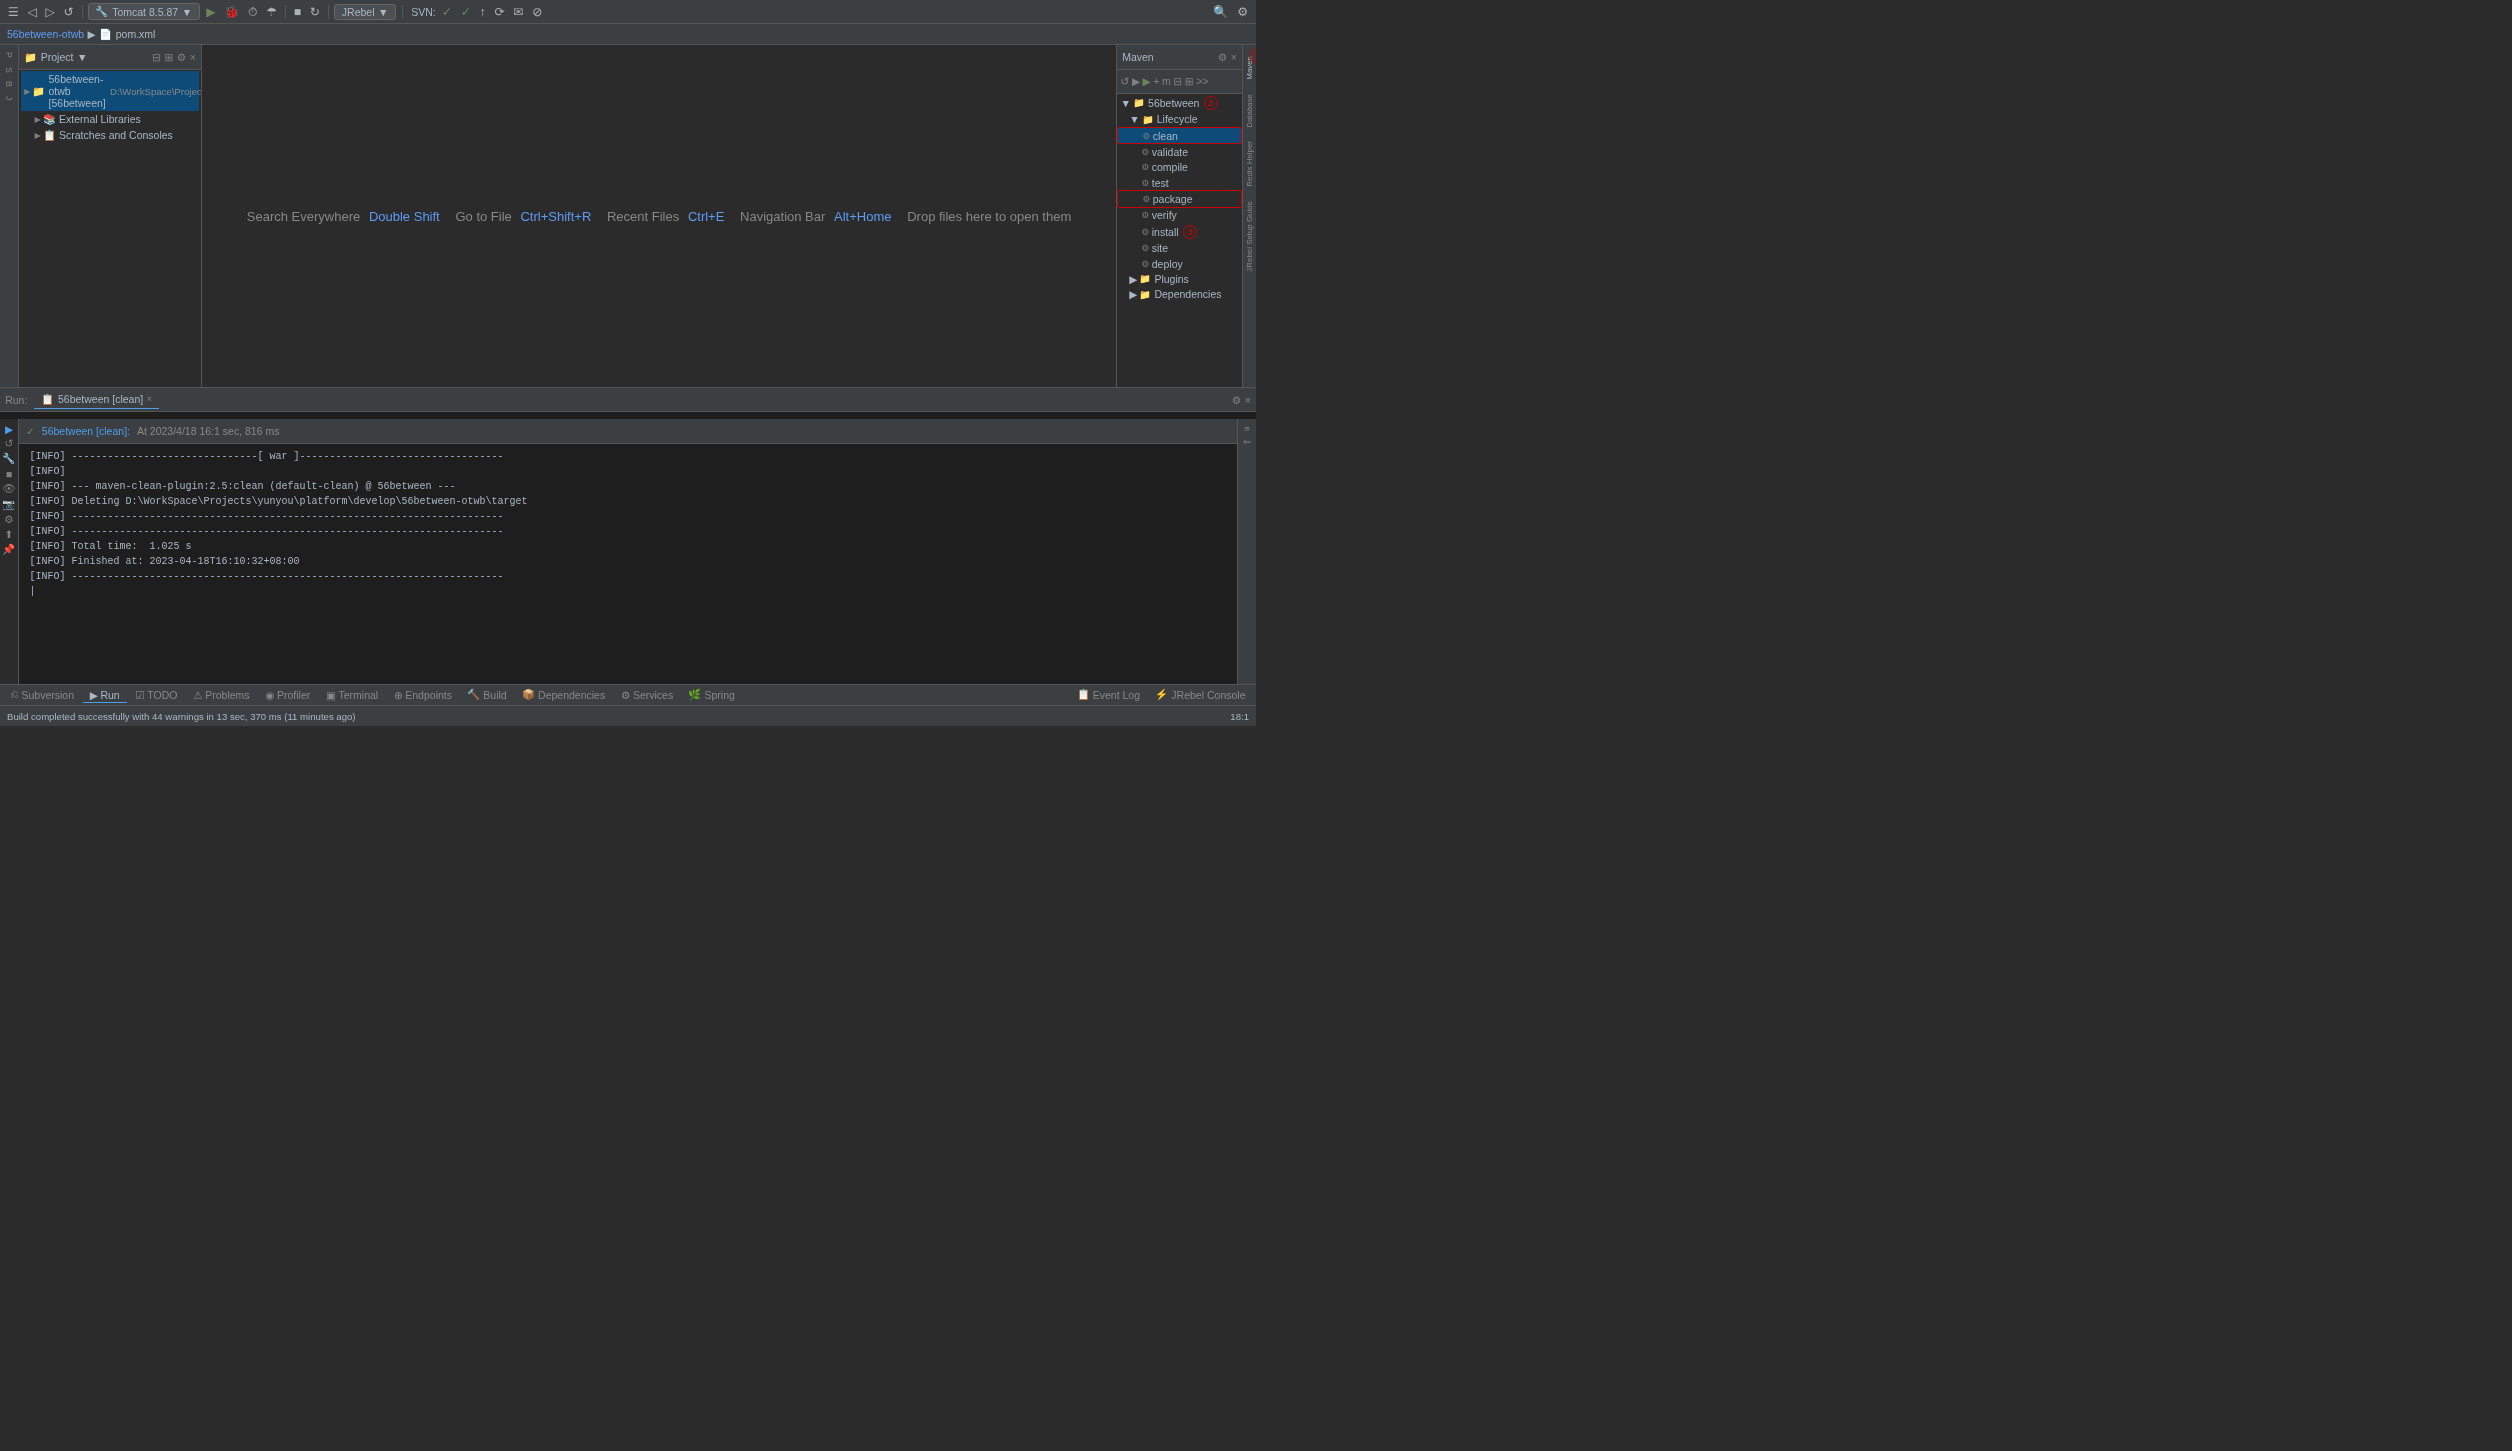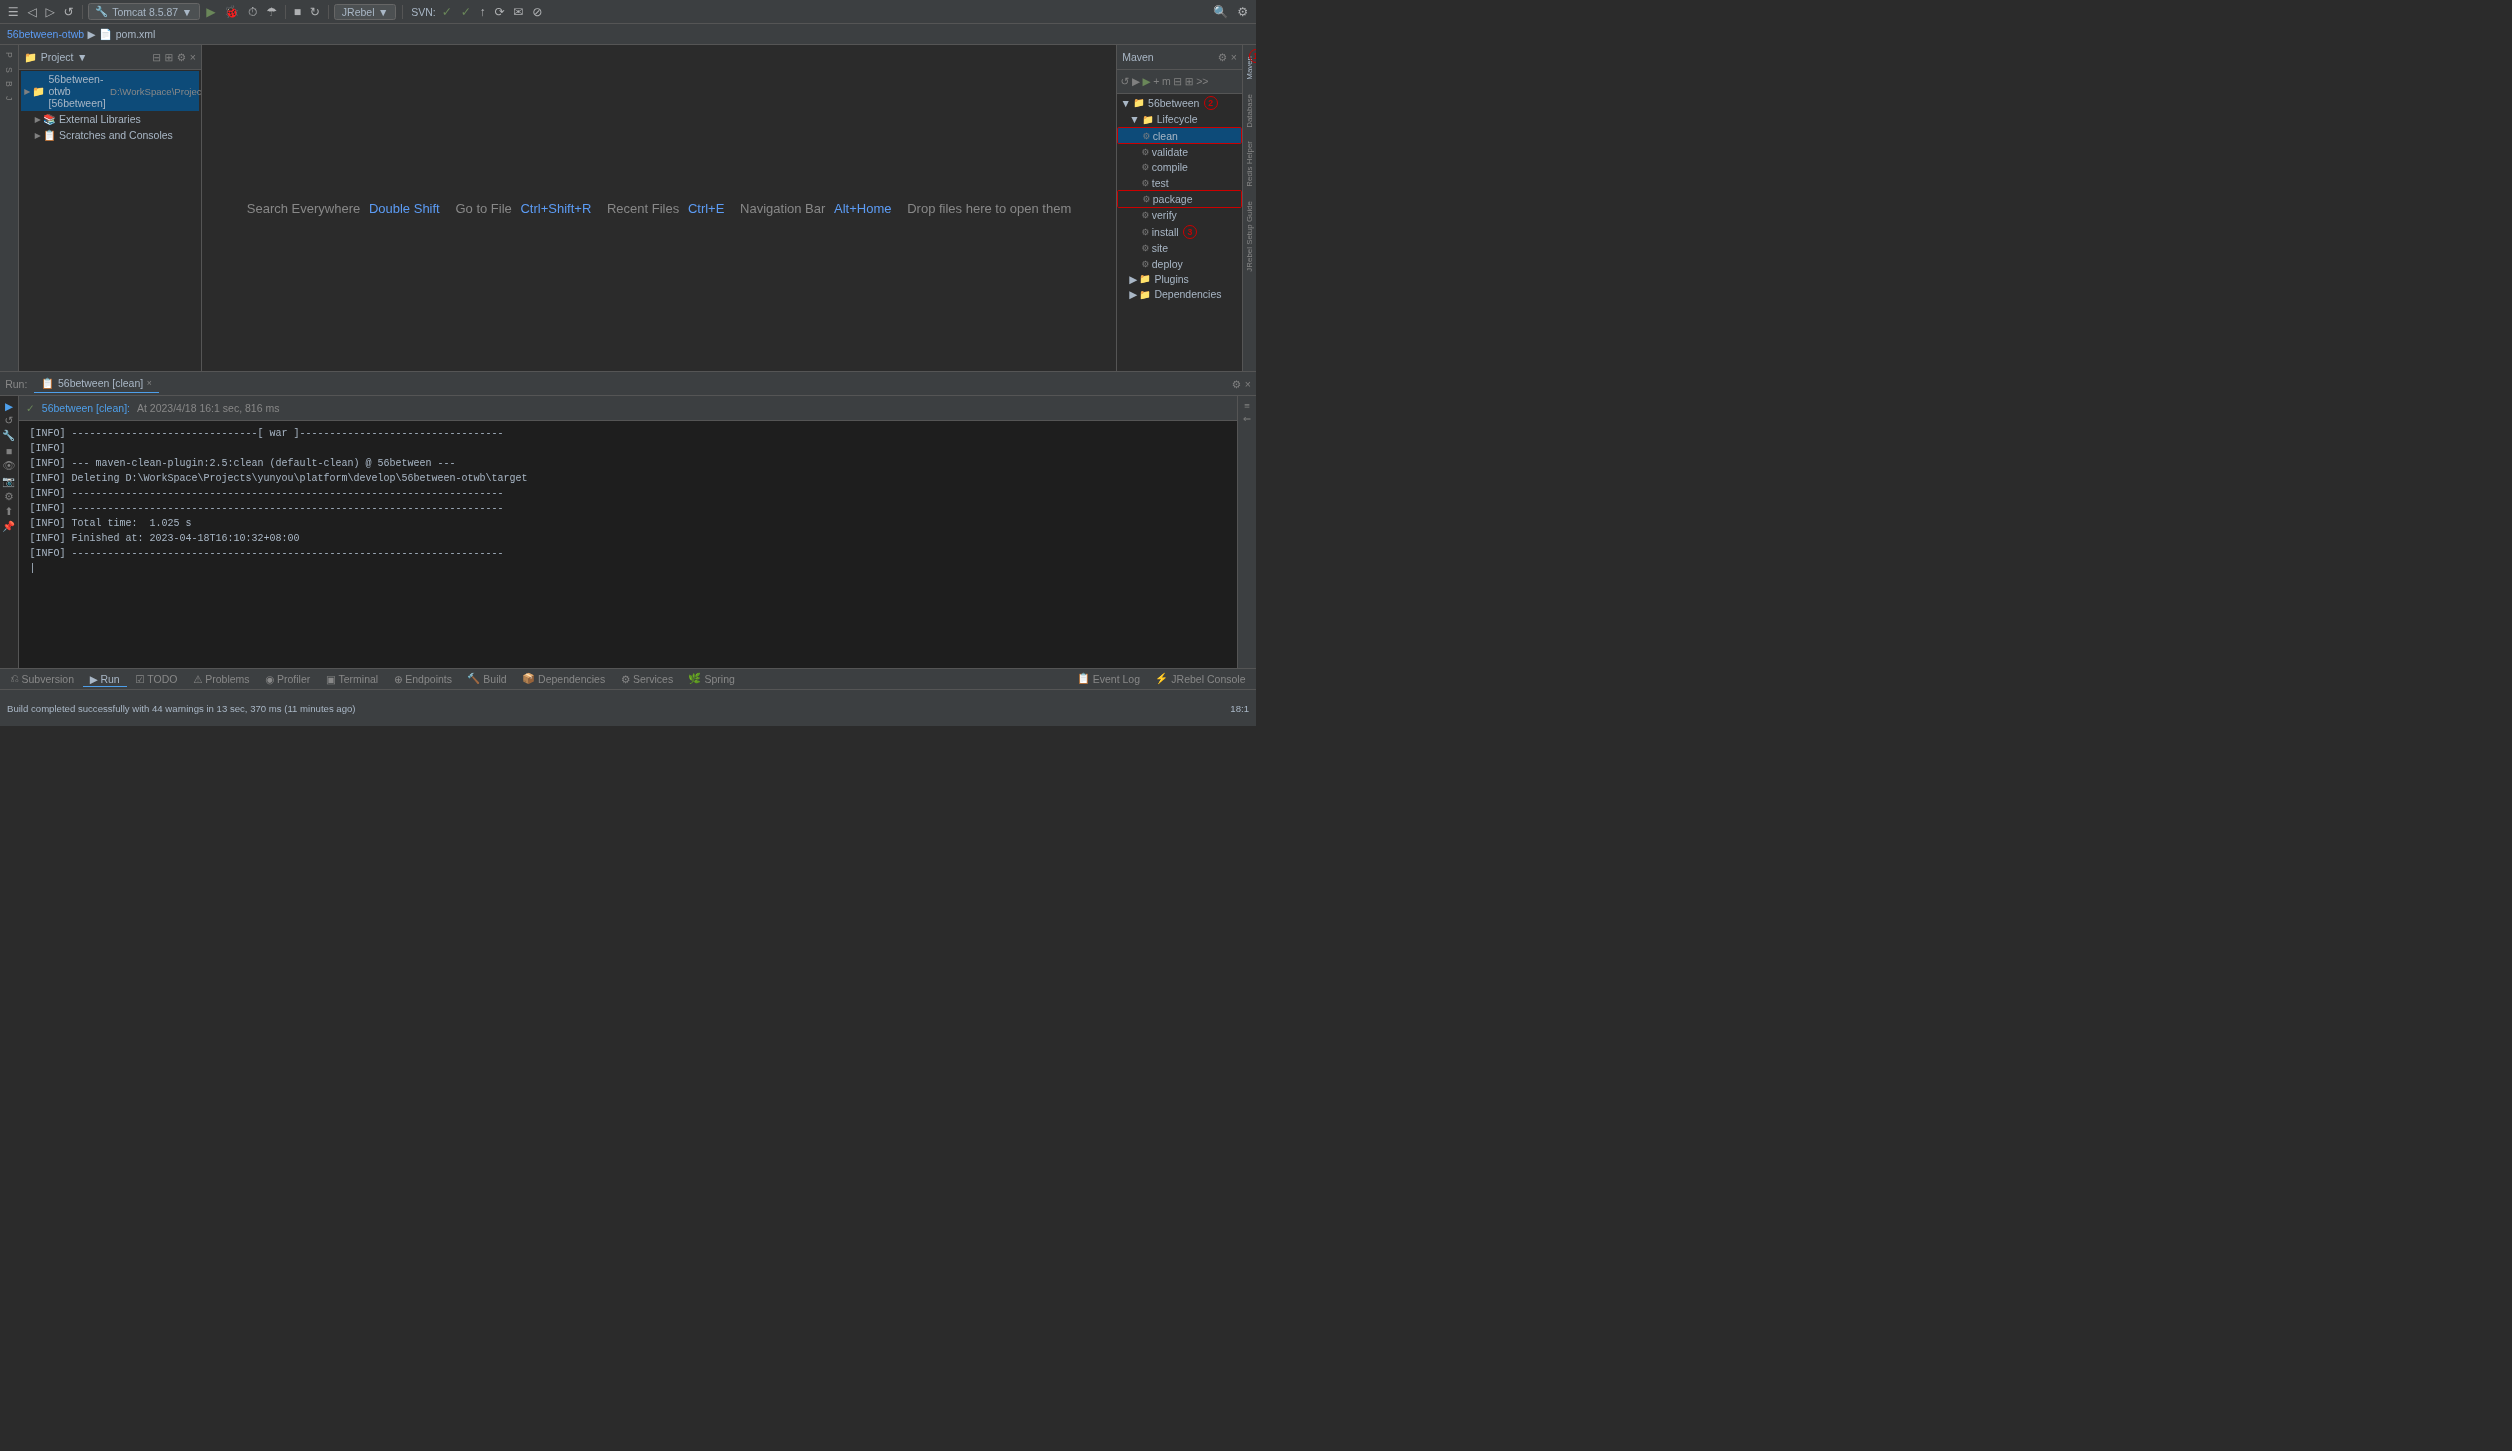--- a/index.html
+++ b/index.html
@@ -232,20 +232,21 @@
     .right-tab.active { color: #a9b7c6; }
 
     
     .bottom-panel {
       height: 297px;
       background: #1e1e1e;
       border-top: 0.9px solid #555;
       display: flex;
       flex-direction: column;
       flex-shrink: 0;
+      gap: 7px;
     }
     .run-tabs {
       height: 24.4px;
       background: #3c3f41;
       display: flex;
       align-items: center;
       padding: 0 5.2px;
       border-bottom: 0.9px solid #555;
       gap: 3.5px;
     }
@@ -318,21 +319,21 @@
       display: flex;
       flex-direction: column;
       align-items: center;
       padding-top: 3.5px;
       gap: 2.6px;
     }
     .right-console-icons .icon { color: #808080; font-size: 9.6px; cursor: pointer; }
 
     
     .status-bar {
-      height: 37px;
+      height: 21px;
       background: #3c3f41;
       display: flex;
       align-items: center;
       padding: 0 7px;
       font-size: 9.6px;
       color: #a9b7c6;
       border-top: 0.9px solid #555;
       gap: 10.5px;
       flex-shrink: 0;
     }

